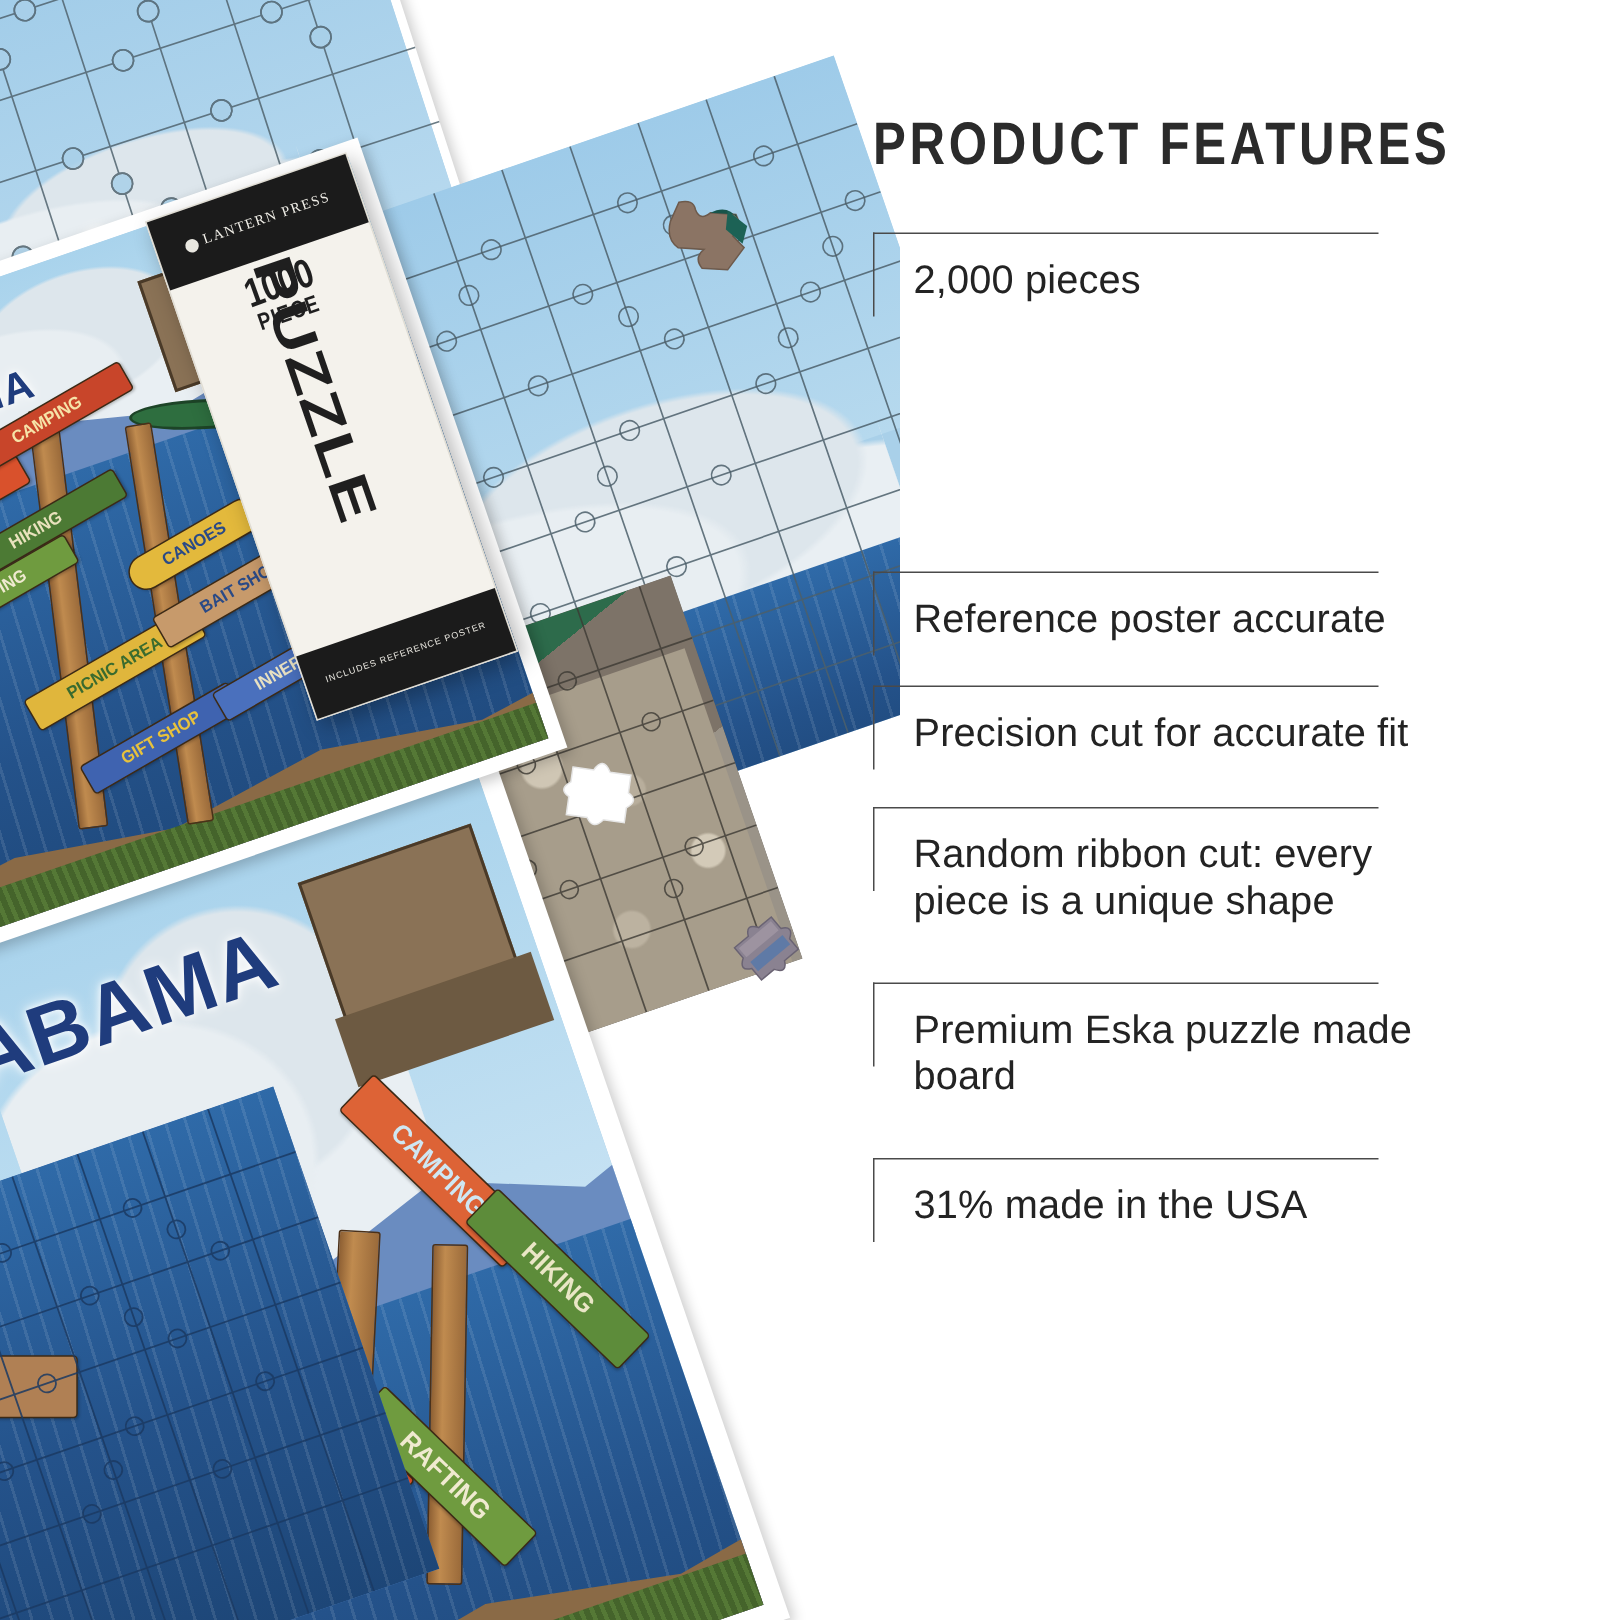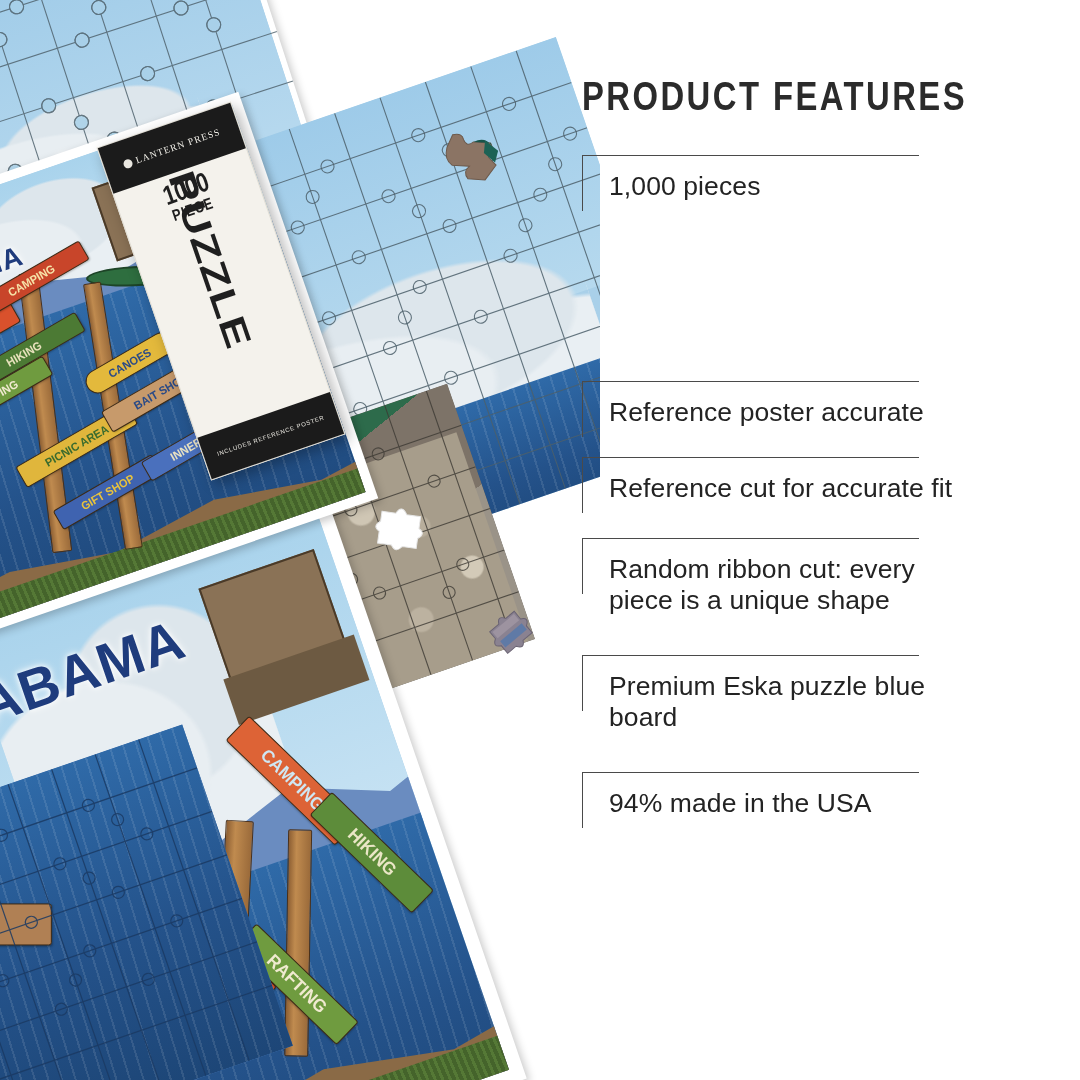--- a/index.html
+++ b/index.html
@@ -486,49 +486,49 @@
 
   <div class="panel">
 
     <div class="panel-title">PRODUCT FEATURES</div>
 
     <div class="features">
 
       <div class="feat" style="top:155px;">
         <div class="rule"></div>
         <div class="tick"></div>
-        <div class="txt">1,000 pieces</div>
+        <div class="txt">2,000 pieces</div>
       </div>
 
       <div class="feat" style="top:381px;">
         <div class="rule"></div>
         <div class="tick"></div>
         <div class="txt">Reference poster accurate</div>
       </div>
 
       <div class="feat" style="top:457px;">
         <div class="rule"></div>
         <div class="tick"></div>
-        <div class="txt">Reference cut for accurate fit</div>
+        <div class="txt">Precision cut for accurate fit</div>
       </div>
 
       <div class="feat" style="top:538px;">
         <div class="rule"></div>
         <div class="tick"></div>
         <div class="txt">Random ribbon cut: every piece is a unique shape</div>
       </div>
 
       <div class="feat" style="top:655px;">
         <div class="rule"></div>
         <div class="tick"></div>
-        <div class="txt">Premium Eska puzzle blue board</div>
+        <div class="txt">Premium Eska puzzle made board</div>
       </div>
 
       <div class="feat" style="top:772px;">
         <div class="rule"></div>
         <div class="tick"></div>
-        <div class="txt">94% made in the USA</div>
+        <div class="txt">31% made in the USA</div>
       </div>
 
     </div>
   </div>
 
 </div>
 
 </body></html>

